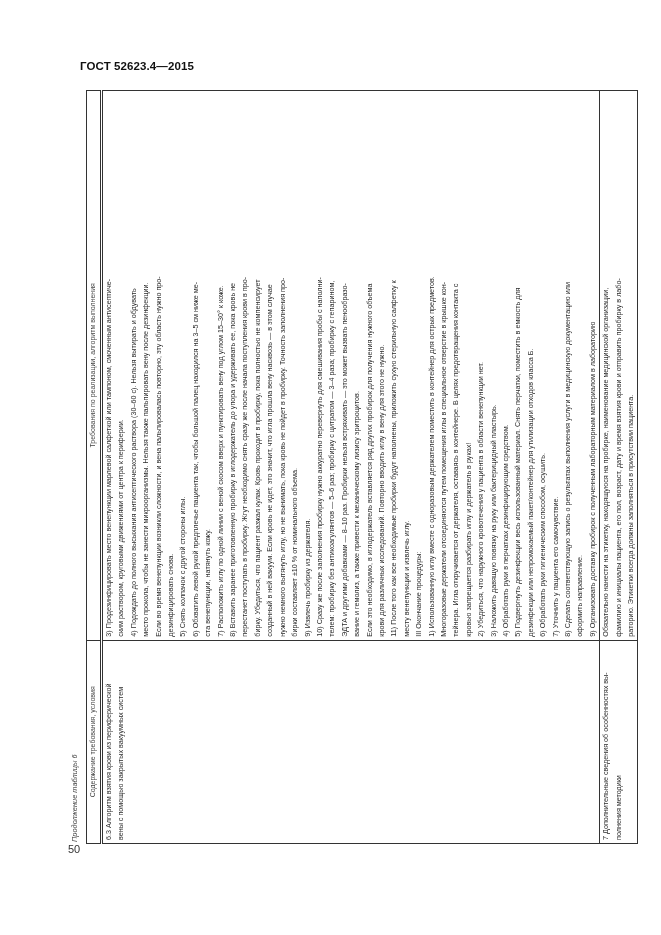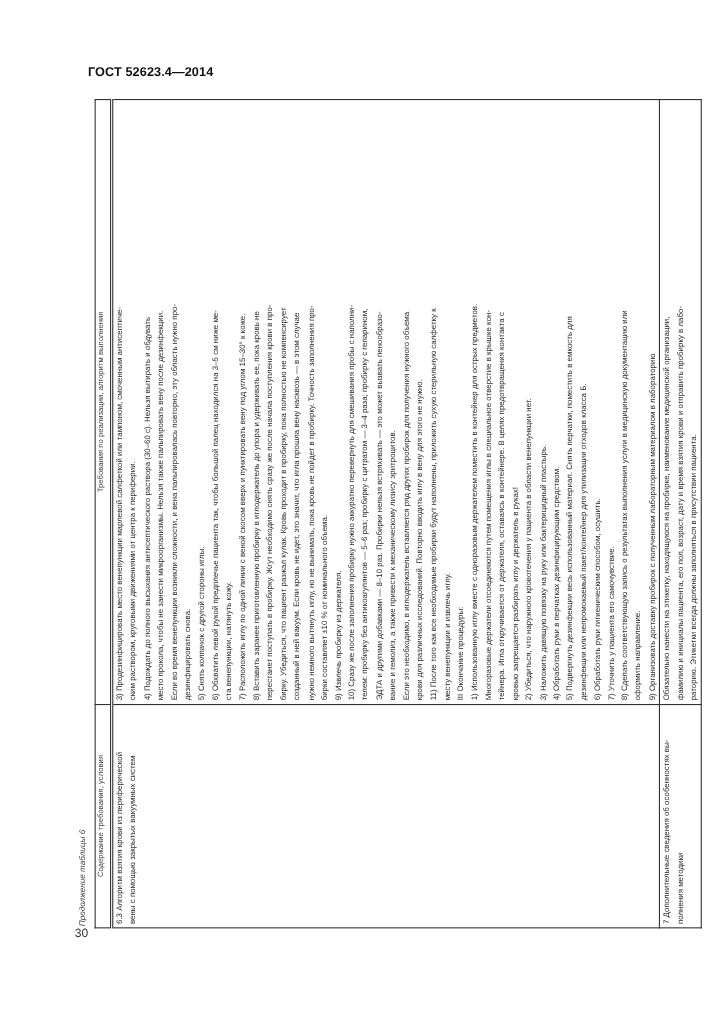--- a/index.html
+++ b/index.html
@@ -19,21 +19,21 @@
   table.main th { font-weight: normal; text-align: center; font-size: 7px; color: #444; height: 13px;
                   border-bottom: 3px double #333; padding: 0; line-height: 12px; }
   .col-left { width: 201px; }
   .col-right { width: 545px; }
   .cell-left { text-align: justify; }
   .line { display: block; white-space: nowrap; overflow: hidden; }
 </style>
 </head>
 <body>
 
-<div class="doc-title">ГОСТ 52623.4—2014</div>
+<div class="doc-title">ГОСТ 52623.4—2015</div>
 
 <div class="rot">
   <div class="continuation">Продолжение таблицы 6</div>
   <table class="main">
     <tbody>
         <tr>
       <th class="col-left">Содержание требования, условия</th>
       <th class="col-right">Требования по реализации, алгоритм выполнения</th>
     </tr>
     <tr>
@@ -92,13 +92,13 @@
       <td id="r1right">
             <span class="line">Обязательно нанести на этикетку, находящуюся на пробирке, наименование медицинской организации,</span>
             <span class="line">фамилию и инициалы пациента, его пол, возраст, дату и время взятия крови и отправить пробирку в лабо-</span>
             <span class="line">раторию. Этикетки всегда должны заполняться в присутствии пациента.</span>
           </td>
     </tr>
   </tbody>
     </table>
 </div>
 
-<div class="page-number">30</div>
+<div class="page-number">50</div>
 
 </body></html>

